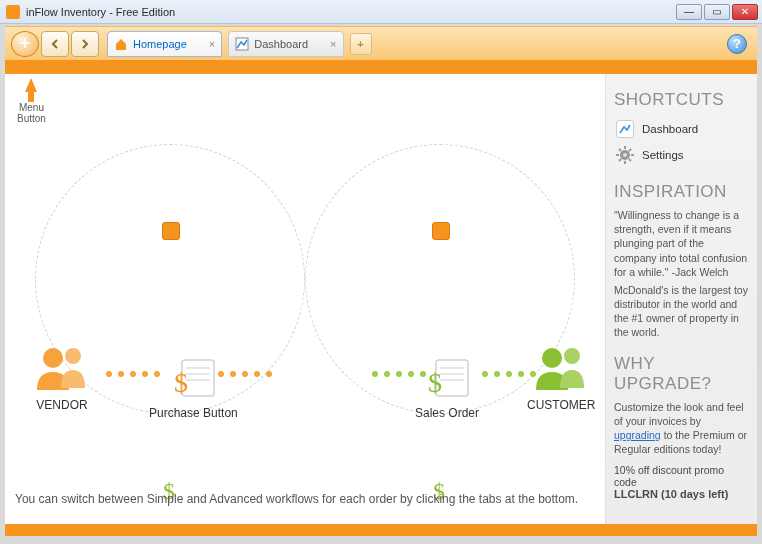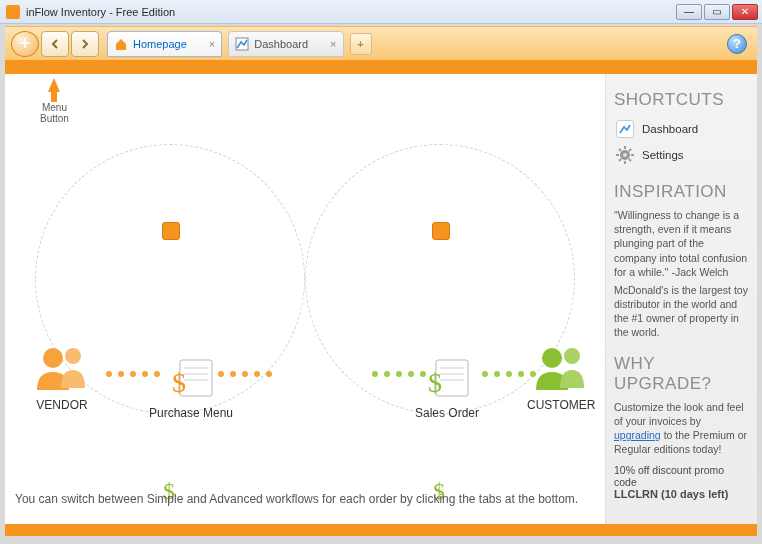--- a/index.html
+++ b/index.html
@@ -128,21 +128,21 @@
     background: linear-gradient(#f3f3f3,#ececec);
     border-left: 1px solid #e0e0e0;
     padding: 10px 8px;
     font-size: 11px;
     color: #4a4a4a;
   }
   
   .hint {
     position: absolute; left: 12px; top: 4px;
     text-align: center;
-    font-size: 10px; color: #5a5a5a; margin-left: 23px;
+    font-size: 10px; color: #5a5a5a;
   }
   .hint .arrow {
     width: 0; height: 0; margin: 0 auto;
     border-left: 6px solid transparent;
     border-right: 6px solid transparent;
     border-bottom: 14px solid #f7941e;
   }
   .hint .stem { width: 6px; height: 12px; background: #f7941e; margin: -2px auto 0 auto;}
   
   .workflow {
@@ -326,21 +326,21 @@
         <div class="node po">
           <div class="iconbox">
             <svg width="50" height="42">
               <rect x="14" y="2" width="32" height="36" rx="2" fill="#fff" stroke="#b9b9b9"></rect>
               <line x1="18" y1="10" x2="42" y2="10" stroke="#cfcfcf"></line>
               <line x1="18" y1="16" x2="42" y2="16" stroke="#cfcfcf"></line>
               <line x1="18" y1="22" x2="42" y2="22" stroke="#cfcfcf"></line>
               <text x="6" y="34" font-size="28" font-family="Georgia" fill="#f7941e">$</text>
             </svg>
           </div>
-          <div class="label">Purchase Menu</div>
+          <div class="label">Purchase Button</div>
         </div>
 
 
         <div class="node so">
           <div class="iconbox">
             <svg width="50" height="42">
               <rect x="14" y="2" width="32" height="36" rx="2" fill="#fff" stroke="#b9b9b9"></rect>
               <line x1="18" y1="10" x2="42" y2="10" stroke="#cfcfcf"></line>
               <line x1="18" y1="16" x2="42" y2="16" stroke="#cfcfcf"></line>
               <line x1="18" y1="22" x2="42" y2="22" stroke="#cfcfcf"></line>

